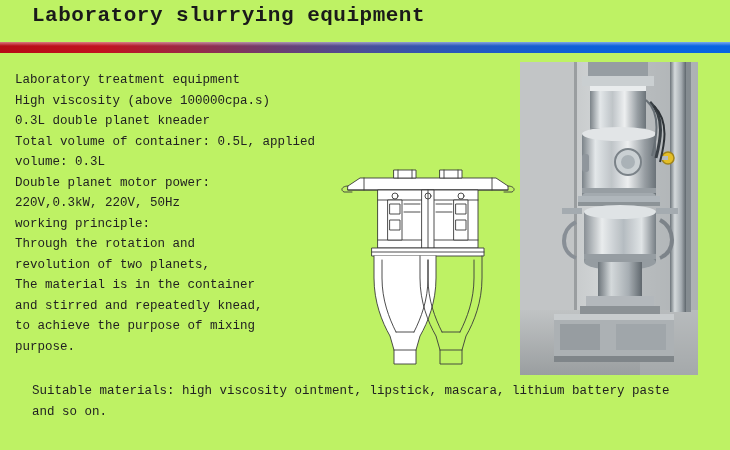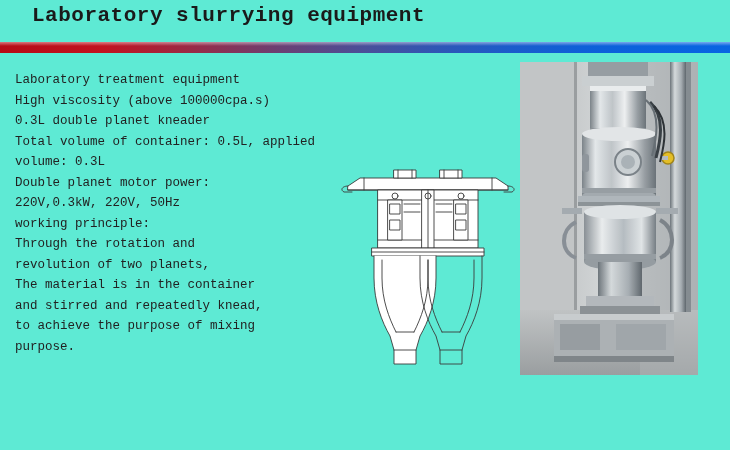--- a/index.html
+++ b/index.html
@@ -10,21 +10,21 @@
     width: 730px;
     height: 450px;
     background: #ffffff;
     font-family: "Liberation Mono", monospace;
     overflow: hidden;
   }
   .page {
     position: relative;
     width: 730px;
     height: 450px;
-    background: #5eead4;
+    background: #bef264;
     box-sizing: border-box;
   }
   .title {
     position: absolute;
     left: 32px;
     top: 4px;
     font-family: "Liberation Mono", monospace;
     font-size: 21px;
     font-weight: bold;
     color: #1a1a1a;
@@ -263,14 +263,16 @@
       <rect x="34" y="252" width="120" height="44" fill="#b0b5b8"></rect>
       <rect x="34" y="252" width="120" height="6" fill="#cdd1d3"></rect>
       <rect x="40" y="262" width="40" height="26" fill="#9ba1a5"></rect>
       <rect x="96" y="262" width="50" height="26" fill="#a4aaae"></rect>
       <rect x="34" y="294" width="120" height="6" fill="#82888c"></rect>
 
       <rect x="0" y="0" width="178" height="313" fill="#000000" opacity="0.02"></rect>
     </svg>
   </div>
 
+  <div class="footer-text">Suitable materials: high viscosity ointment, lipstick, mascara, lithium battery paste
+and so on.</div>
 
 </div>
 
 </body></html>

